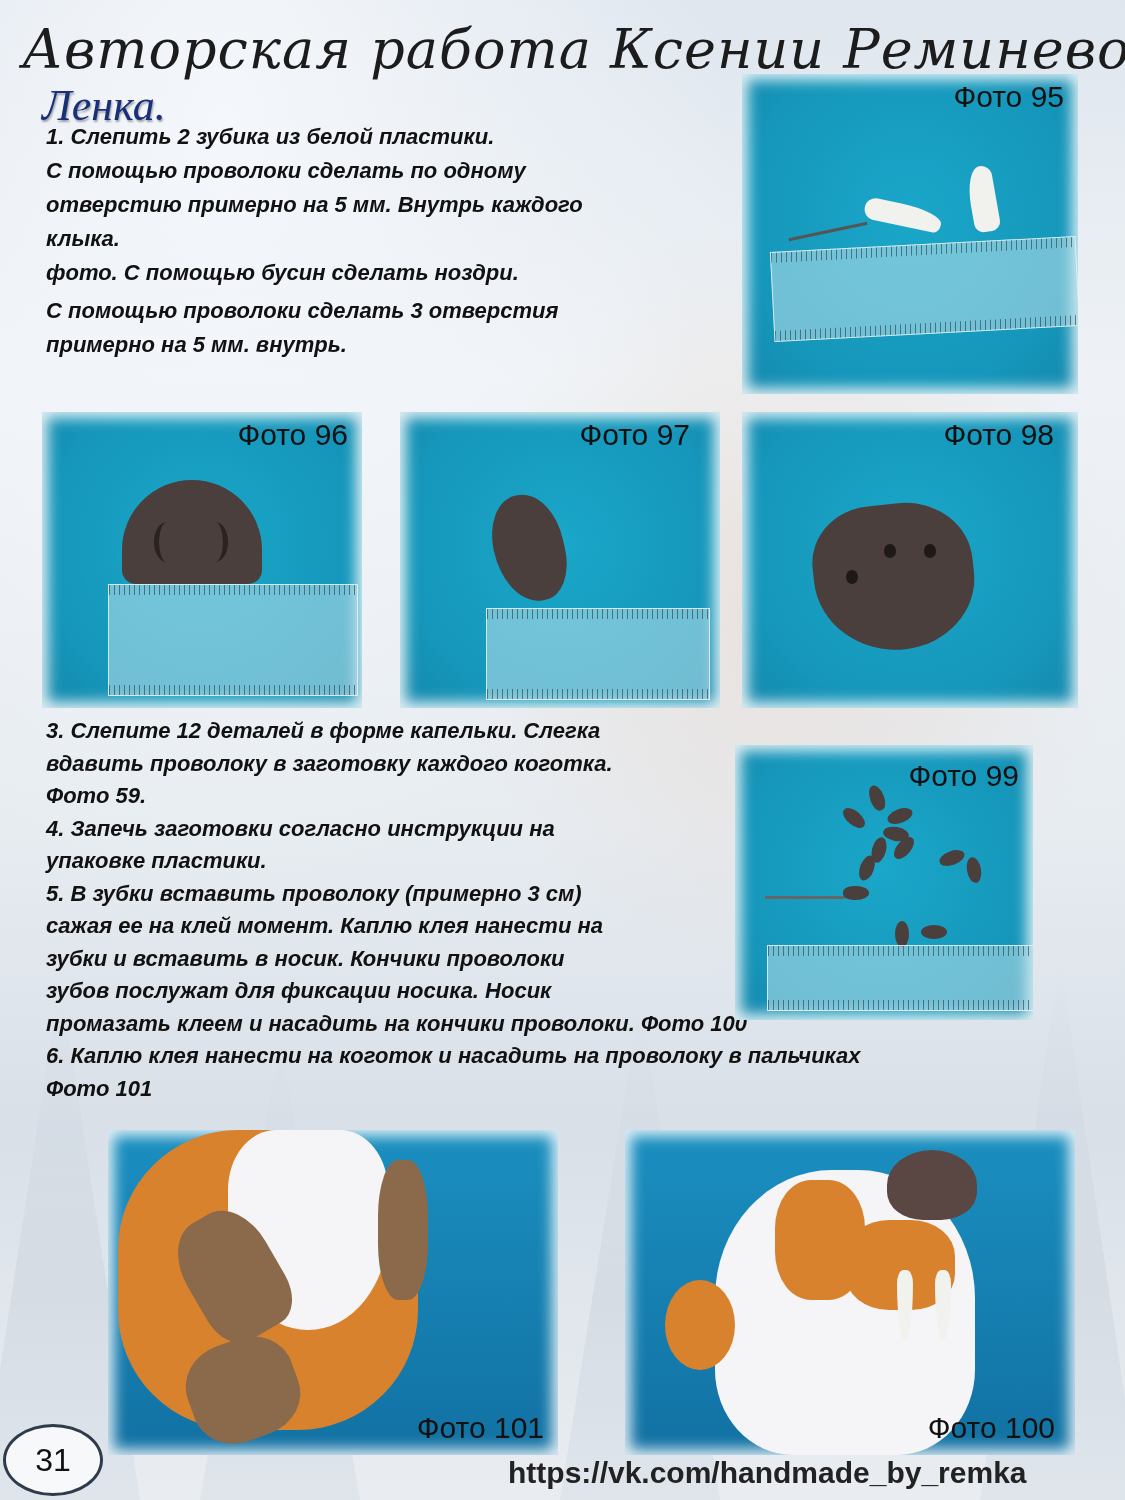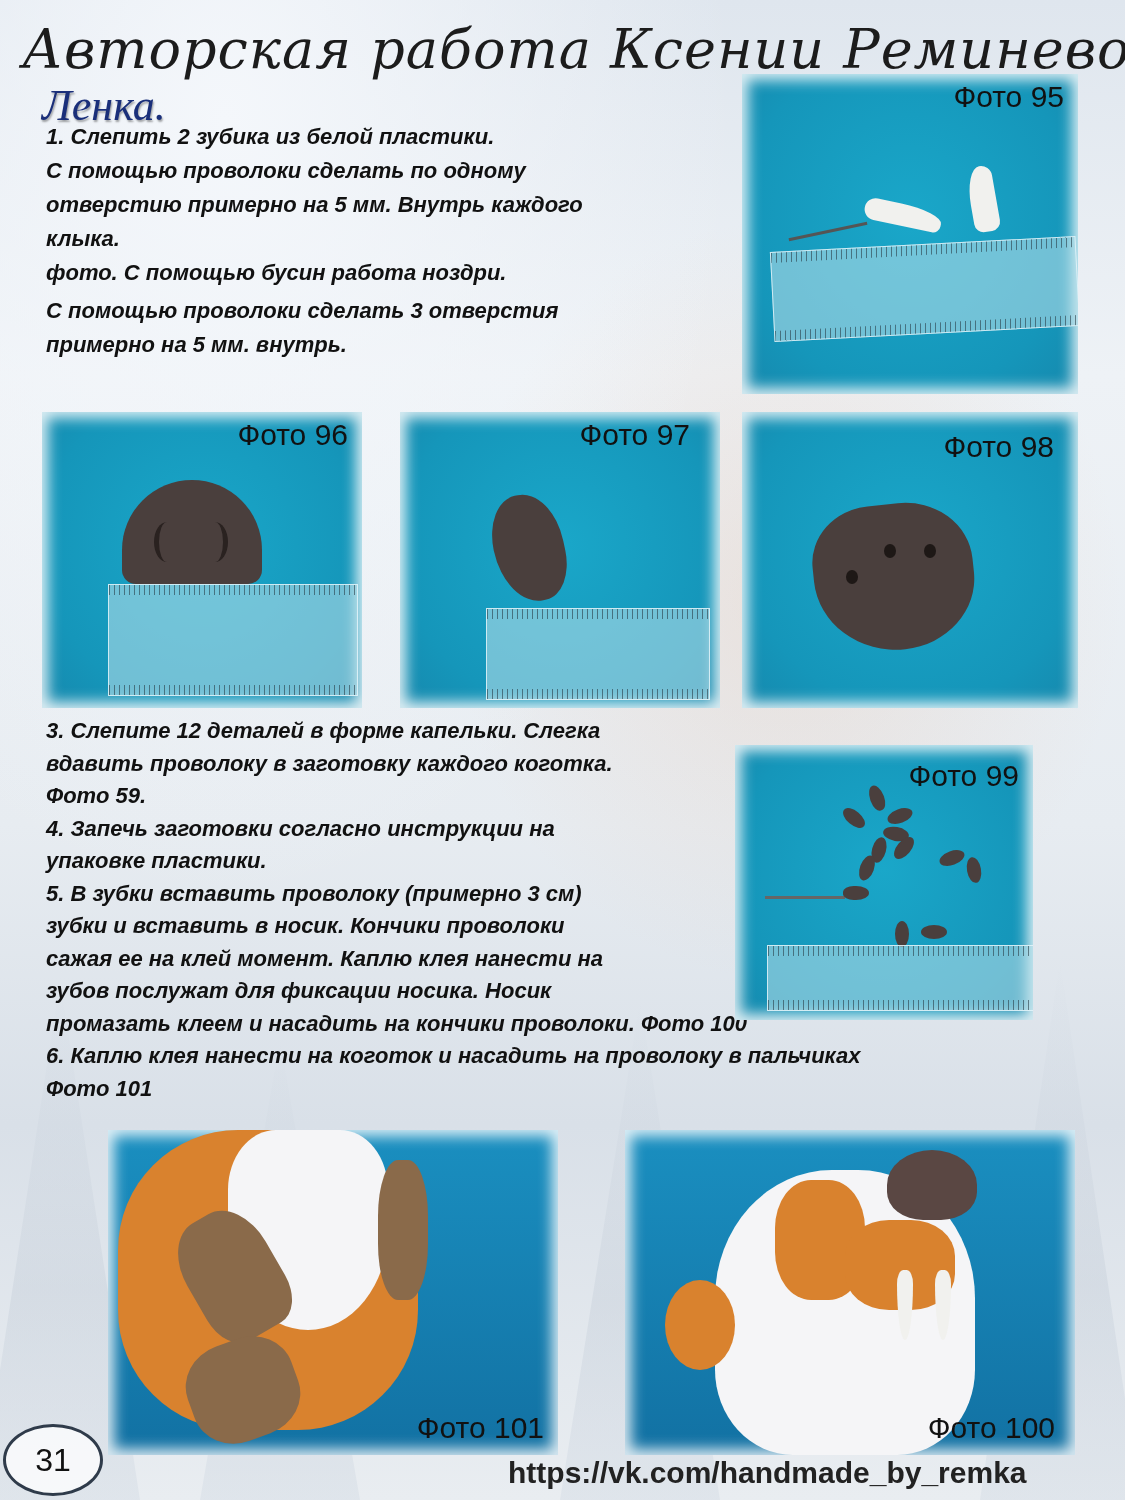--- a/index.html
+++ b/index.html
@@ -84,21 +84,21 @@
 <div class="snow-tree" style="left:980px;height:540px;"></div>
 
 <div class="header-script">Авторская работа Ксении Реминевой.</div>
 <div class="title">Ленка.</div>
 
 <div class="text-block" style="top:120px;">
   <p>1. Слепить 2 зубика из белой пластики.</p>
   <p> С помощью проволоки сделать по одному</p>
   <p>отверстию примерно на 5 мм. Внутрь каждого</p>
   <p>клыка.</p>
-  <p style="margin-bottom:4px;">фото. С помощью бусин работа ноздри.</p>
+  <p style="margin-bottom:4px;">фото. С помощью бусин сделать ноздри.</p>
   <p>С помощью проволоки сделать 3 отверстия</p>
   <p>примерно на 5 мм. внутрь.</p>
 </div>
 
 <div class="photo" style="left:742px;top:74px;width:336px;height:320px;">
   <span class="label" style="right:14px;top:6px;">Фото 95</span>
   <div style="position:absolute;left:46px;top:156px;width:80px;height:3px;background:#555;transform:rotate(-12deg);"></div>
   <div class="tooth" style="left:122px;top:130px;width:78px;height:22px;border-radius:12px 60% 8px 12px;transform:rotate(12deg);"></div>
   <div class="tooth" style="left:228px;top:92px;width:26px;height:66px;border-radius:60% 12px 10px 10px;transform:rotate(-10deg);"></div>
   <div class="ruler" style="left:30px;top:170px;width:306px;height:90px;transform:rotate(-3deg);"></div>
@@ -112,36 +112,36 @@
   <div class="ruler" style="left:66px;top:172px;width:250px;height:112px;"></div>
 </div>
 
 <div class="photo" style="left:400px;top:412px;width:320px;height:296px;">
   <span class="label" style="right:30px;top:6px;">Фото 97</span>
   <div class="clay" style="left:94px;top:82px;width:70px;height:108px;border-radius:50% 55% 45% 60%;transform:rotate(-12deg);"></div>
   <div class="ruler" style="left:86px;top:196px;width:224px;height:92px;"></div>
 </div>
 
 <div class="photo" style="left:742px;top:412px;width:336px;height:296px;">
-  <span class="label" style="right:24px;top:6px;margin-top:12px;">Фото 98</span>
+  <span class="label" style="right:24px;top:6px;">Фото 98</span>
   <div class="clay" style="left:72px;top:92px;width:160px;height:146px;border-radius:40% 45% 50% 55%;transform:rotate(-6deg);"></div>
   <div style="position:absolute;left:104px;top:158px;width:12px;height:14px;background:#1e1816;border-radius:50%;"></div>
   <div style="position:absolute;left:142px;top:132px;width:12px;height:14px;background:#1e1816;border-radius:50%;"></div>
   <div style="position:absolute;left:182px;top:132px;width:12px;height:14px;background:#1e1816;border-radius:50%;"></div>
 </div>
 
 <div class="text-block" style="top:715px;line-height:32.5px;font-style:italic;">
   <p>3. Слепите 12 деталей в форме капельки. Слегка</p>
   <p>вдавить проволоку в заготовку каждого коготка.</p>
   <p>Фото 59.</p>
   <p>4. Запечь заготовки согласно инструкции на</p>
   <p>упаковке пластики.</p>
   <p>5. В зубки вставить проволоку (примерно 3 см)</p>
+  <p> сажая ее на клей момент. Каплю клея нанести на</p>
   <p> зубки и вставить в носик. Кончики проволоки</p>
-  <p> сажая ее на клей момент. Каплю клея нанести на</p>
   <p>зубов послужат для фиксации носика. Носик</p>
   <p>промазать клеем и насадить на кончики проволоки. Фото 100</p>
   <p>6. Каплю клея нанести на коготок и насадить на проволоку в пальчиках</p>
   <p>Фото 101</p>
 </div>
 
 <div class="photo" style="left:735px;top:745px;width:298px;height:275px;">
   <span class="label" style="right:14px;top:14px;">Фото 99</span>
   <div class="clay" style="left:135px;top:40px;width:14px;height:26px;border-radius:50% 50% 45% 45%;transform:rotate(-20deg);"></div>
   <div class="clay" style="left:112px;top:60px;width:14px;height:26px;border-radius:50%;transform:rotate(-50deg);"></div>

